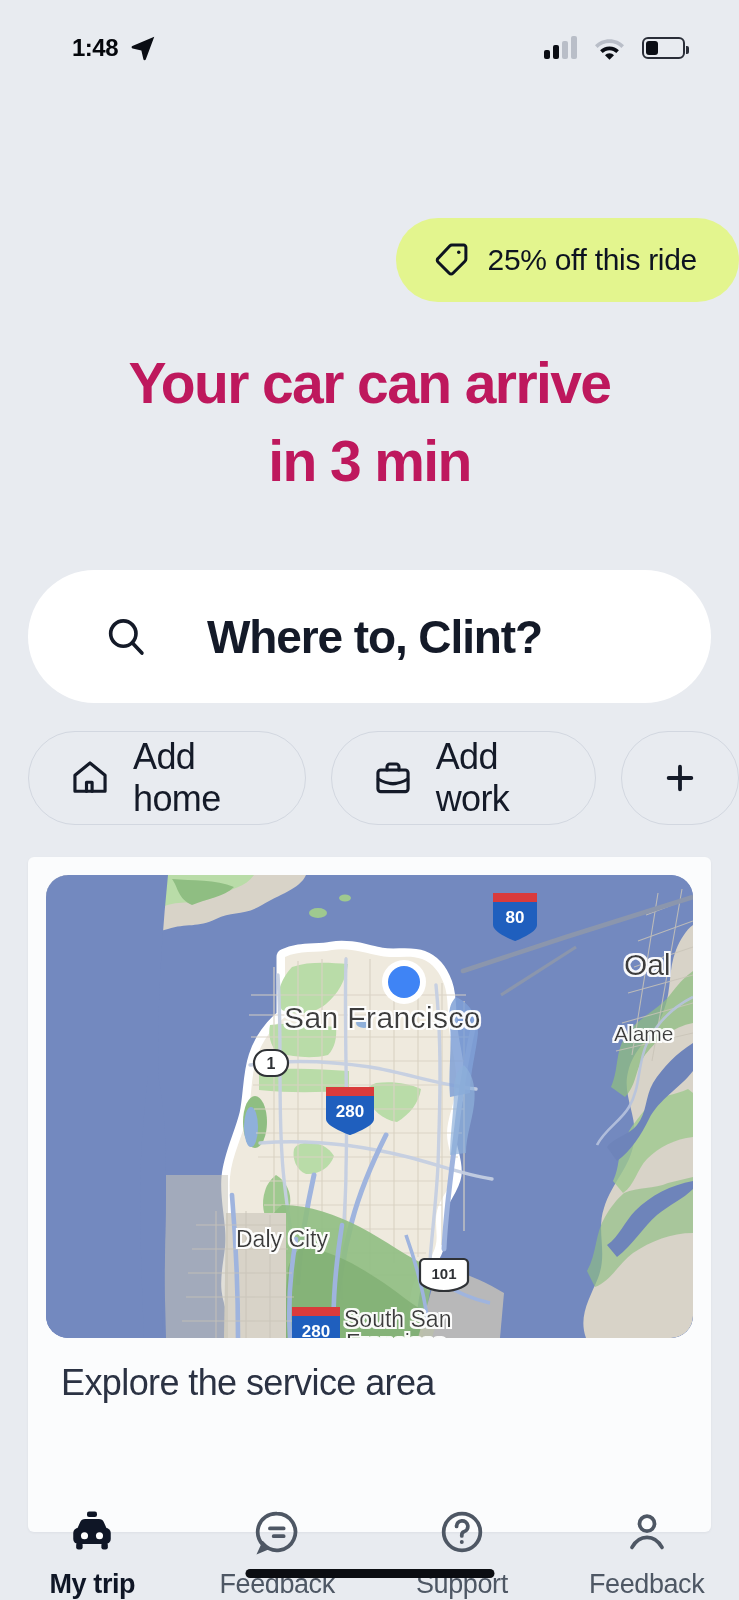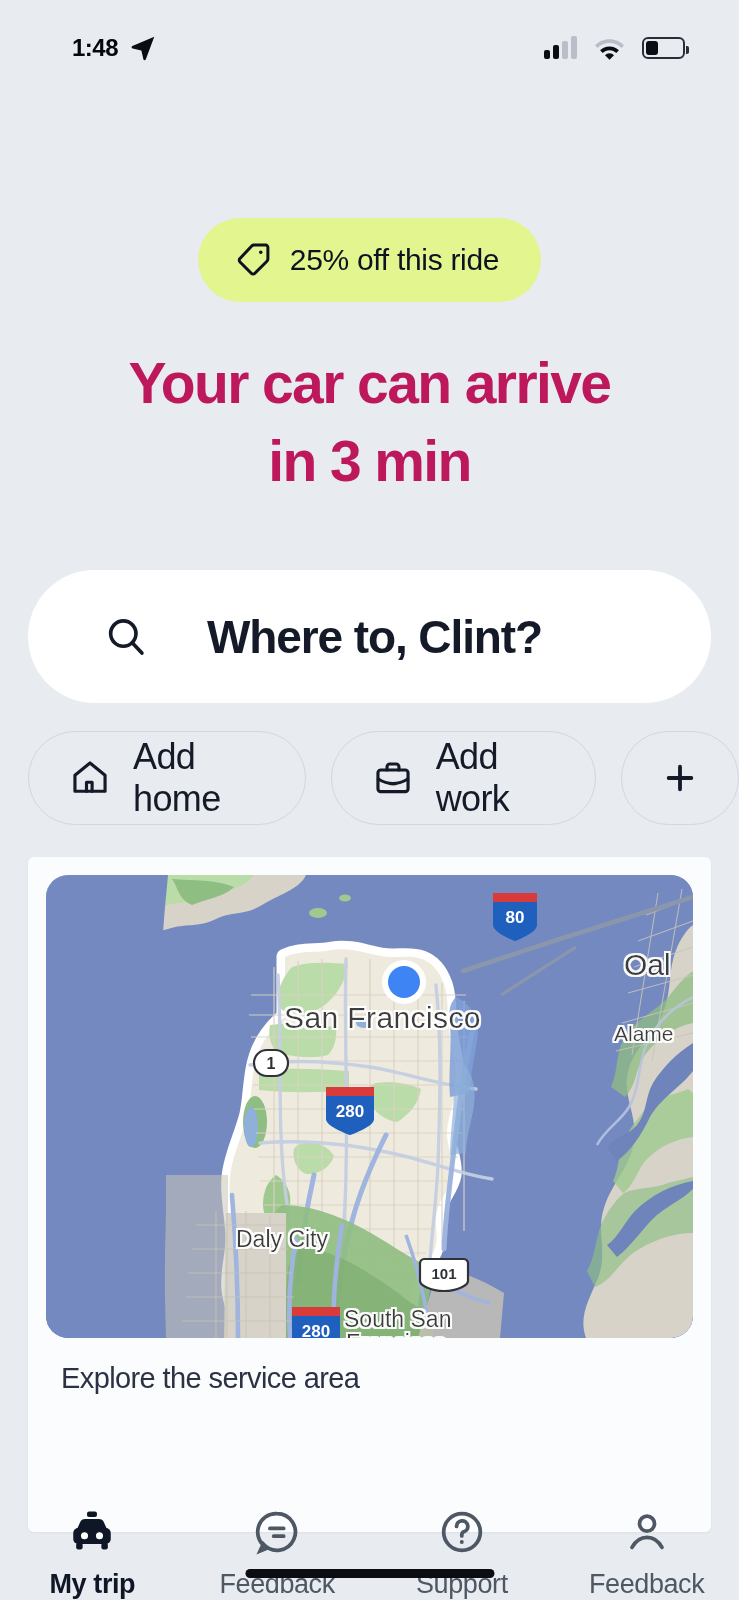--- a/index.html
+++ b/index.html
@@ -27,21 +27,21 @@
   .signal i:nth-child(3){ height:18px; background:#b9bec8; }
   .signal i:nth-child(4){ height:23px; background:#b9bec8; }
 
   .battery { width:43px; height:22px; border:2.5px solid #2a2e38; border-radius:6px;
              position:relative; display:flex; align-items:center; padding:2px; }
   .battery::after{ content:""; position:absolute; right:-6px; top:7px; width:3px; height:8px;
                    background:#2a2e38; border-radius:0 2px 2px 0; }
   .battery b { display:block; height:100%; background:#0a0d14; border-radius:3px; }
 
   
-  .promo-wrap { display:flex; justify-content:center; margin-top:123px; }
+  .promo-wrap { display:flex; justify-content:flex-end; margin-top:123px; }
   .promo { background:#e3f58e; border-radius:999px; height:84px; display:flex;
            align-items:center; gap:18px; padding:0 42px 0 36px; }
   .promo-text { font-size:30px; font-weight:500; color:#0d1320; letter-spacing:-0.3px; }
 
   
   .headline { text-align:center; margin-top:42px; font-size:57px; line-height:1.37;
               font-weight:700; letter-spacing:-1.6px; color:#be185d; padding:0 40px; }
 
   
   .search { position:absolute; left:28px; top:570px; width:683px; height:133px;
@@ -55,21 +55,21 @@
           align-items:center; gap:22px; padding:0 40px; background:transparent; }
   .chip-label { font-size:36px; font-weight:500; letter-spacing:-0.6px; color:#141a28; }
   .chip.plus { padding:0 38px; }
 
   
   .card { position:absolute; left:28px; top:857px; width:683px; height:675px;
           background:#fbfcfd; border-radius:6px; overflow:hidden;
           box-shadow:0 1px 3px rgba(20,26,40,.05); }
   .mapbox { position:absolute; left:18px; top:18px; width:647px; height:463px;
             border-radius:22px; overflow:hidden; background:#7389bf; }
-  .card-caption { position:absolute; left:33px; top:505px; font-size:29px;
+  .card-caption { position:absolute; left:33px; top:505px; font-size:36px;
                   font-weight:500; letter-spacing:-0.6px; color:#2b3243; }
   .mapsvg { display:block; width:647px; height:463px; }
 
   
   .navbar { position:absolute; left:0; bottom:0; width:739px; height:155px;
             display:flex; align-items:flex-end; padding-top:22px; }
   .nav-item { flex:1; display:flex; flex-direction:column; align-items:center; gap:12px; }
   .nav-label { font-size:27px; letter-spacing:-0.4px; color:#4e5764; font-weight:500; }
   .nav-item.active .nav-label { color:#0f1626; font-weight:700; }
   .home-ind { position:absolute; left:50%; transform:translateX(-50%); bottom:22px;

